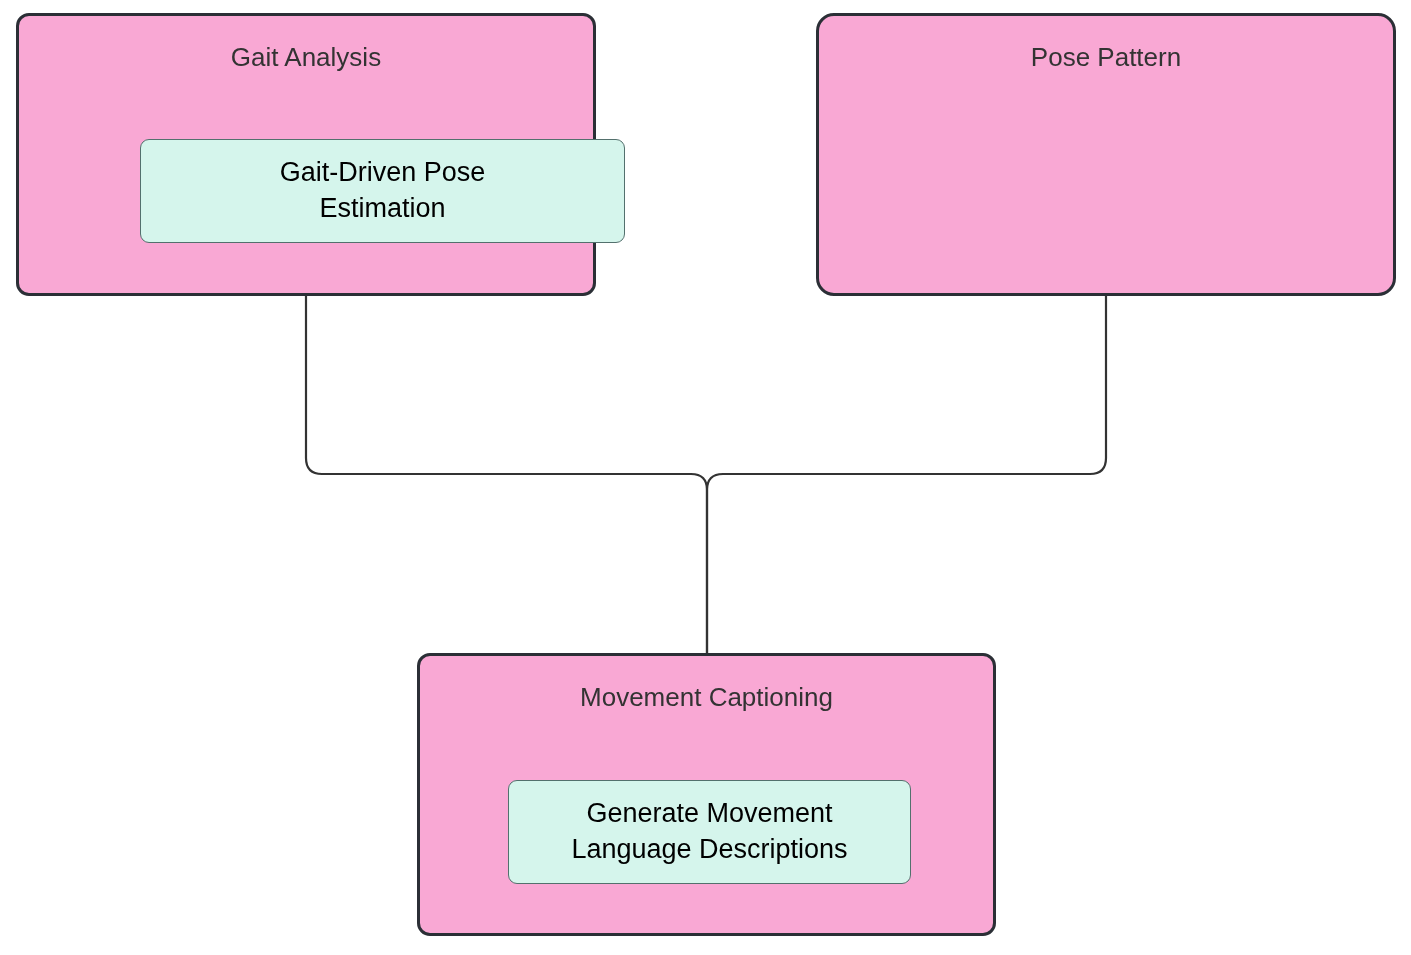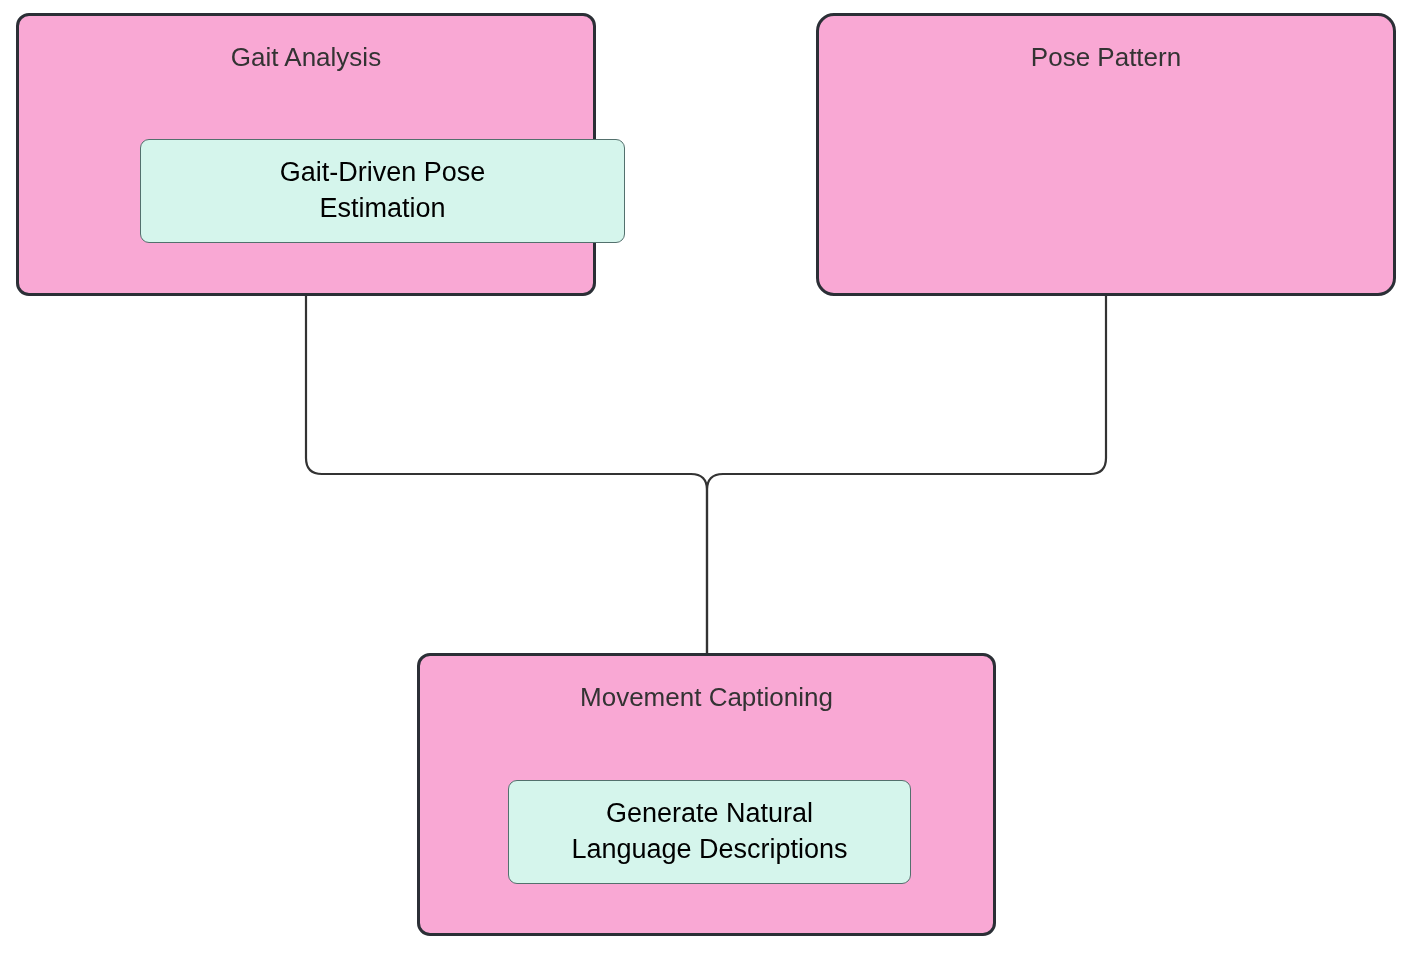--- a/index.html
+++ b/index.html
@@ -97,18 +97,18 @@
     </div>
   </div>
 
   <div class="cluster" id="cluster-pose-pattern">
     <div class="cluster-title">Pose Pattern</div>
   </div>
 
   <div class="cluster" id="cluster-movement-captioning">
     <div class="cluster-title">Movement Captioning</div>
     <div class="node" id="node-generate-natural-language-descriptions">
-      <span class="node-label">Generate Natural
+      <span class="node-label">Generate Movement
 Language Descriptions</span>
     </div>
   </div>
 
 </div>
 
 </body></html>

